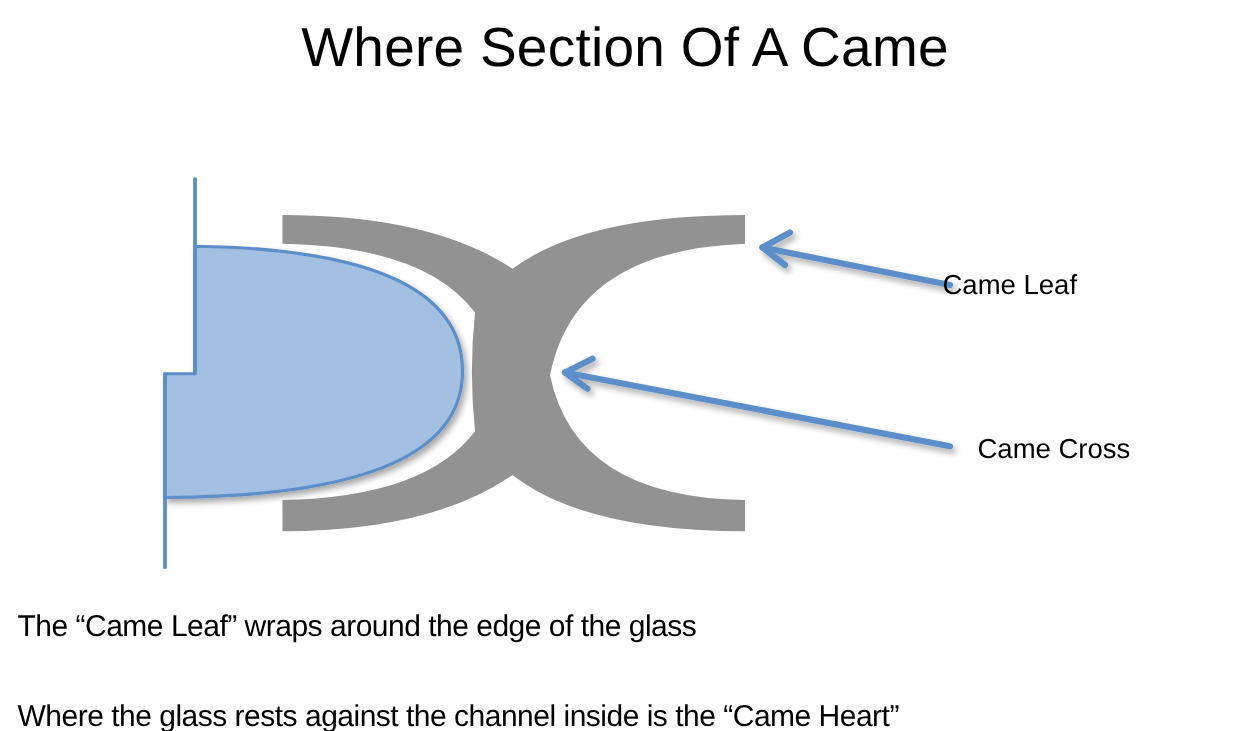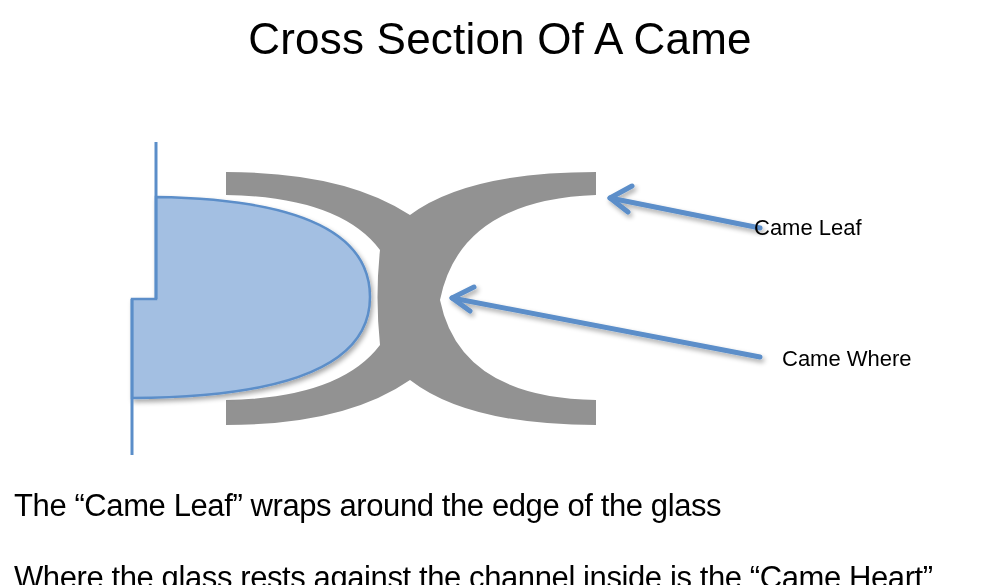--- a/index.html
+++ b/index.html
@@ -3,29 +3,29 @@
   <meta charset="utf-8">
   <style>
     html, body { margin: 0; padding: 0; background: #ffffff; }
     body { width: 1000px; height: 585px; position: relative; overflow: hidden;
            font-family: "Liberation Sans", "DejaVu Sans", sans-serif; color: #000; }
     .title { position: absolute; left: 0; width: 1000px; top: 14px; text-align: center;
              font-size: 44px; letter-spacing: 0.2px; }
     .label { position: absolute; font-size: 22px; }
     .label-leaf { left: 754px; top: 215px; }
     .label-heart { left: 782px; top: 346px; }
-    .caption { position: absolute; left: 14px; font-size: 31px; letter-spacing: -0.4px; white-space: nowrap; }
+    .caption { position: absolute; left: 14px; font-size: 24px; letter-spacing: -0.4px; white-space: nowrap; }
     .cap1 { top: 488px; }
     .cap2 { top: 560px; }
     svg.diagram { position: absolute; left: 0; top: 0; }
   </style>
 </head>
 <body style="color: rgb(0, 0, 0);">
 
-<div class="title">Cross Section Of A Came</div>
+<div class="title">Where Section Of A Came</div>
 
 <svg class="diagram" width="1000" height="585">
   <defs>
     <filter id="shadow" x="-10%" y="-10%" width="130%" height="130%">
       <feGaussianBlur in="SourceAlpha" stdDeviation="2.5"></feGaussianBlur>
       <feOffset dx="2" dy="3" result="o"></feOffset>
       <feComponentTransfer>
           <feFuncA type="linear" slope="0.35"></feFuncA>
         </feComponentTransfer>
       <feMerge>
@@ -63,16 +63,16 @@
     <line x1="760" y1="228" x2="610" y2="198" stroke="#5b8ec9" stroke-width="5" fill="none" stroke-linecap="round" stroke-linejoin="round"></line>
     <polyline points="632,186 610,198 628,212" stroke="#5b8ec9" stroke-width="5" fill="none" stroke-linecap="round" stroke-linejoin="round"></polyline>
   </g>
   <g class="arrow" filter="url(#shadow)">
     <line x1="760" y1="357" x2="452" y2="298" stroke="#5b8ec9" stroke-width="5" fill="none" stroke-linecap="round" stroke-linejoin="round"></line>
     <polyline points="474,287 452,298 470,311" stroke="#5b8ec9" stroke-width="5" fill="none" stroke-linecap="round" stroke-linejoin="round"></polyline>
   </g>
 </svg>
 
 <div class="label label-leaf">Came Leaf</div>
-<div class="label label-heart">Came Where</div>
+<div class="label label-heart">Came Cross</div>
 
 <div class="caption cap1">The “Came Leaf” wraps around the edge of the glass</div>
 <div class="caption cap2">Where the glass rests against the channel inside is the “Came Heart”</div>
 
 </body></html>

